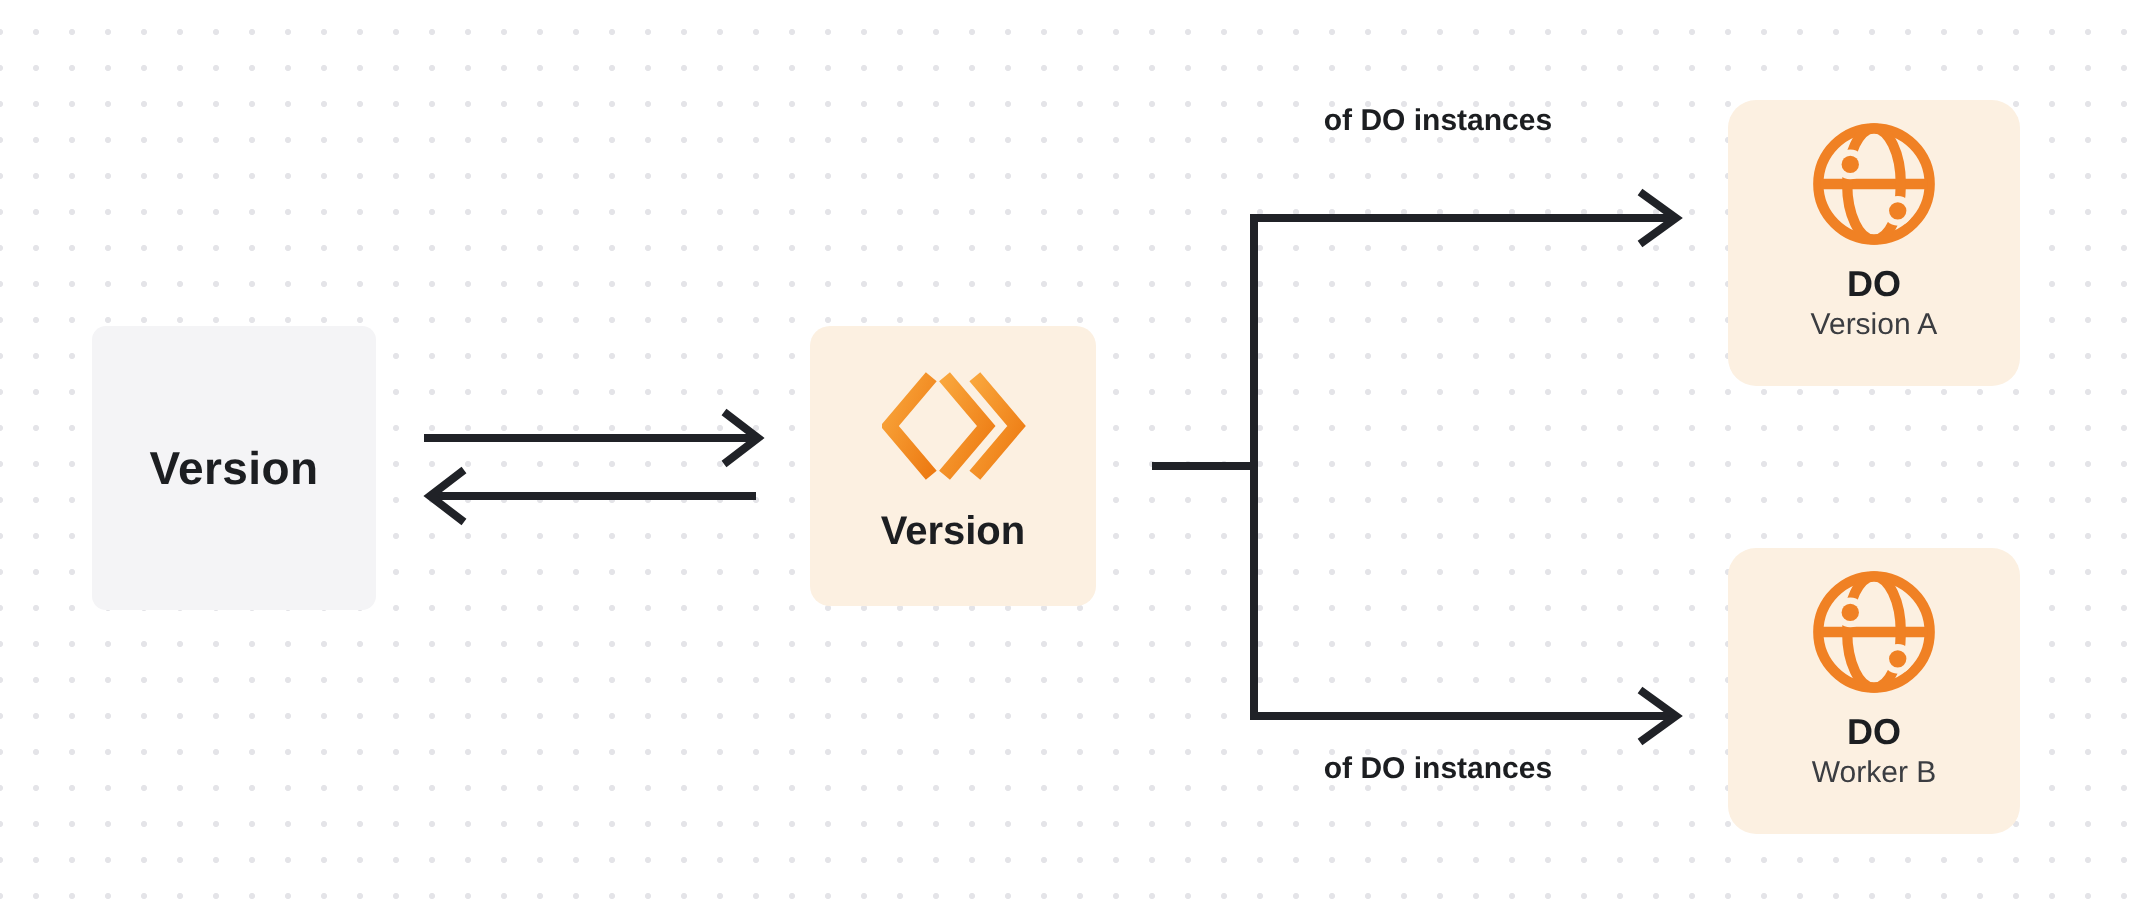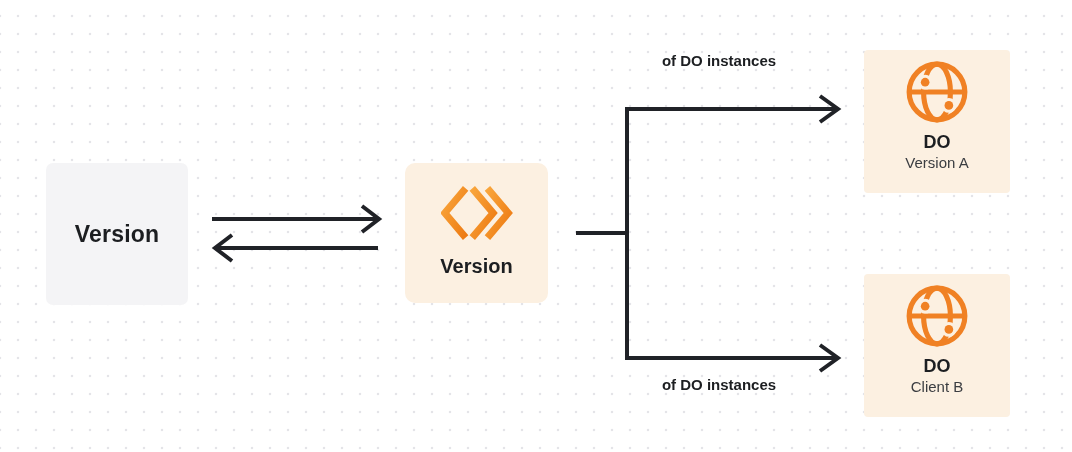--- a/index.html
+++ b/index.html
@@ -62,21 +62,21 @@
   .node-worker .node-label {
     margin-top: 13px;
     font-size: 20px;
     font-weight: bold;
     color: #1c1e21;
   }
 
   .node-do {
     width: 146px; height: 143px;
     background: #fcf0e1;
-    border-radius: 4px;
+    border-radius: 14px;
     justify-content: flex-start;
     padding-top: 9px;
   }
   .node-do-a { left: 864px; top: 50px; }
   .node-do-b { left: 864px; top: 274px; }
   .node-do .node-title {
     margin-top: 7px;
     font-size: 18px;
     font-weight: bold;
     color: #1c1e21;
@@ -190,16 +190,16 @@
           <line x1="6" y1="32" x2="58" y2="32"></line>
           <ellipse cx="32" cy="32" rx="13" ry="27"></ellipse>
         </g>
         <circle cx="20.5" cy="22.5" r="7.2" fill="#fcf0e1"></circle>
         <circle cx="20.5" cy="22.5" r="4.2" fill="#f08124"></circle>
         <circle cx="43.5" cy="45" r="7.2" fill="#fcf0e1"></circle>
         <circle cx="43.5" cy="45" r="4.2" fill="#f08124"></circle>
       </svg>
     </span>
     <span class="node-title">DO</span>
-    <span class="node-subtitle">Client B</span>
+    <span class="node-subtitle">Worker B</span>
   </div>
 
 </div>
 
 </body></html>

